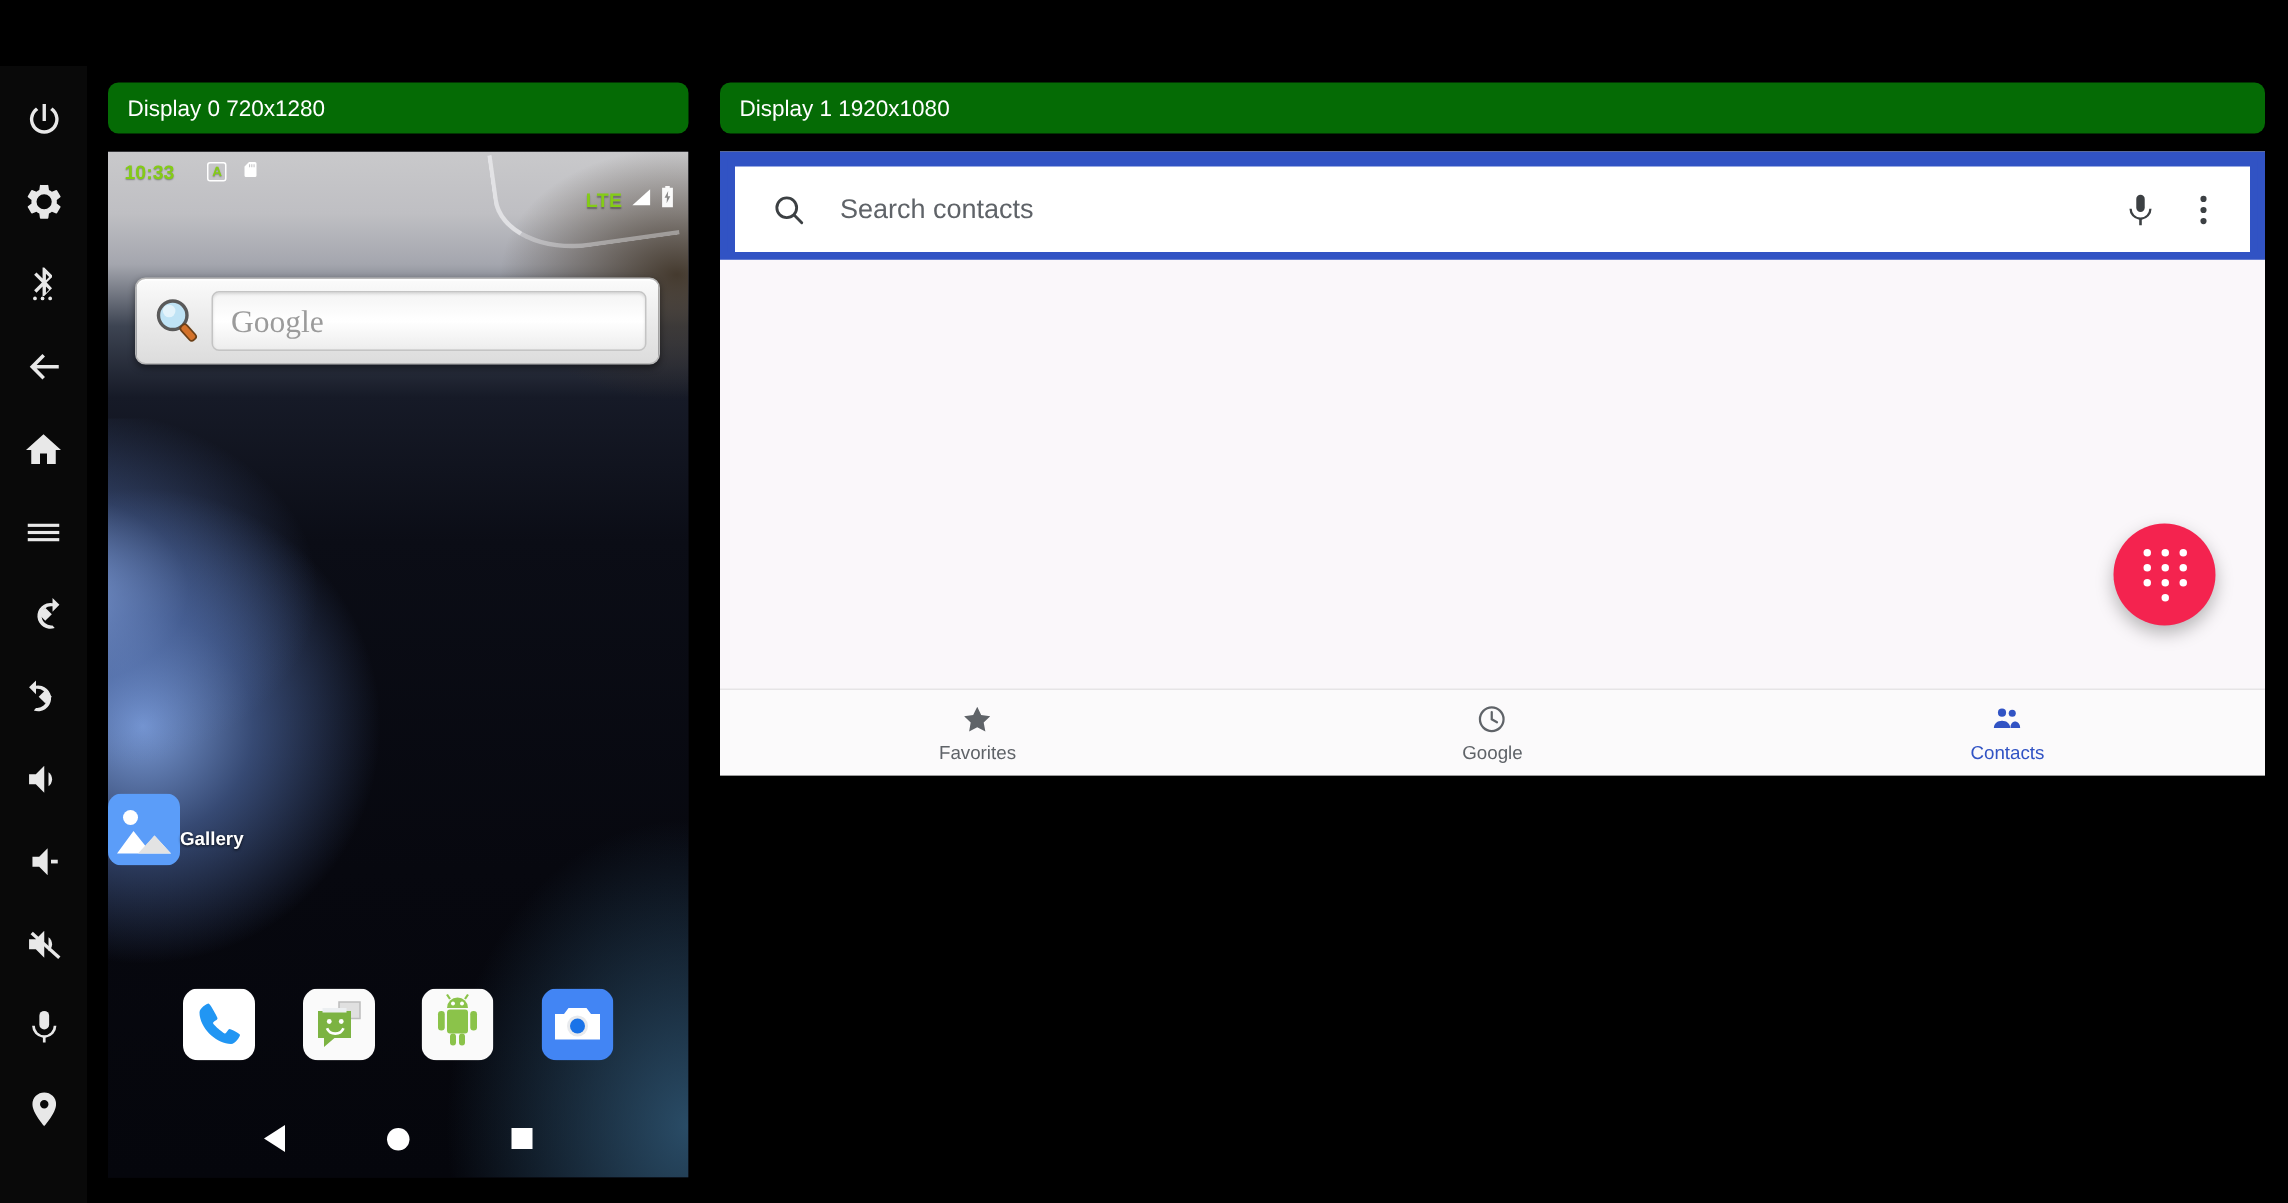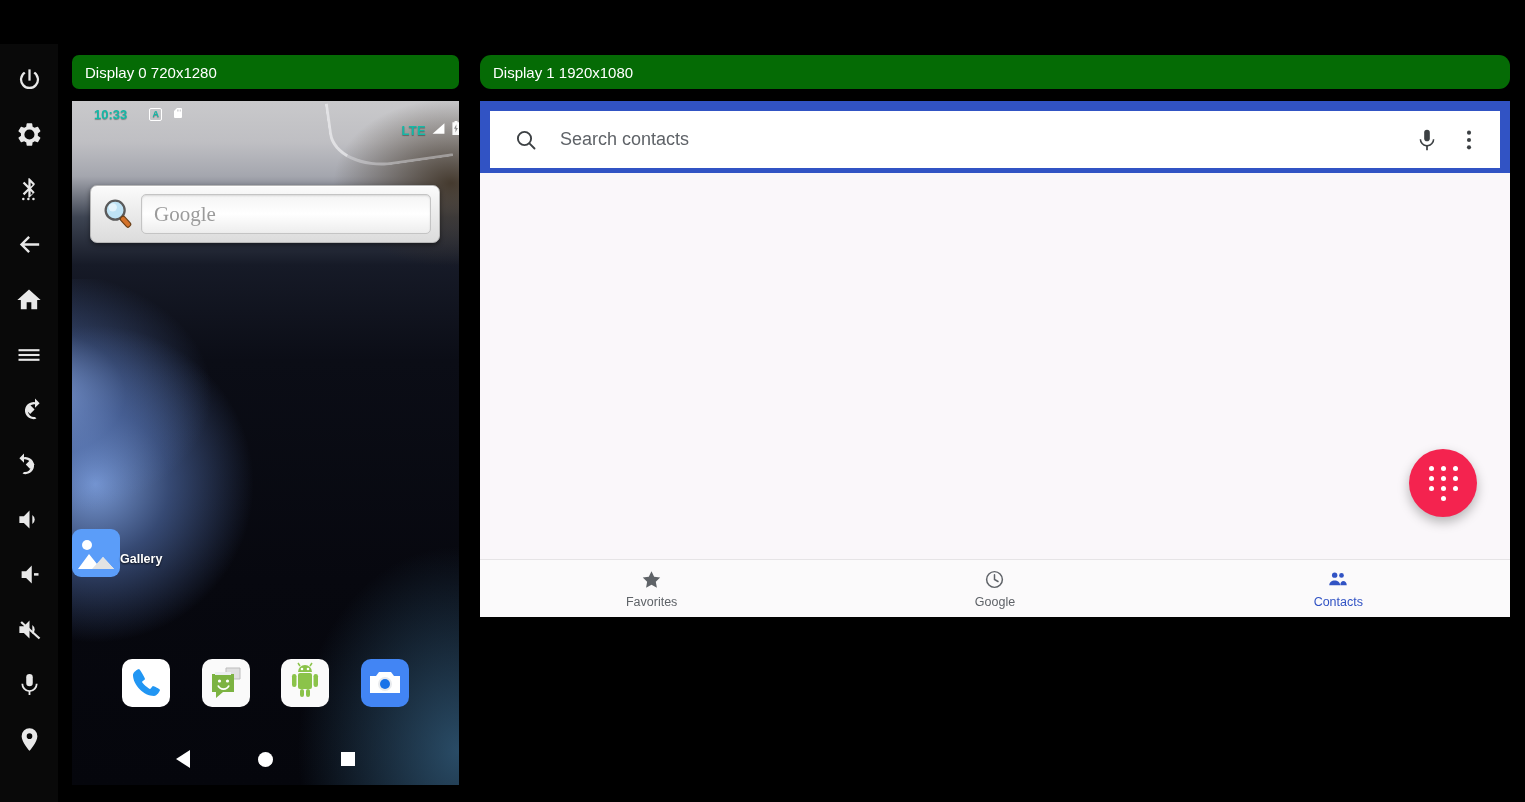--- a/index.html
+++ b/index.html
@@ -48,21 +48,21 @@
     background:#056b05; color:#ffffff;
     border-radius:7px;
     font-size:15px;
     display:flex; align-items:center;
     padding-left:13px;
     height:34px;
   }
   #panel0 { left:72px; top:55px; width:387px; }
   #panel1 { left:480px; top:55px; width:1030px; }
   #panel0 .panel-header { width:387px; }
-  #panel1 .panel-header { width:1030px;border-radius:11px; }
+  #panel1 .panel-header { width:1030px; }
 
   
   .phone {
     position:absolute; left:72px; top:101px;
     width:387px; height:684px;
     overflow:hidden;
     background:#0a0b14;
   }
   .wallpaper {
     position:absolute; inset:0;
@@ -83,24 +83,24 @@
   .wall-cable {
     position:absolute; right:10px; top:-6px; width:120px; height:70px;
     border-left: 3px solid rgba(235,235,238,0.85);
     border-bottom-left-radius: 60px 40px;
     border-bottom: 3px solid rgba(225,225,230,0.5);
     transform: rotate(-8deg);
     opacity:.9;
   }
 
   .statusbar {
-    position:absolute; left:12px; top:0; width:100%; height:26px;
-    display:flex; align-items:center;
+    position:absolute; left:1px; top:0; width:100%; height:26px;
+    display:flex; 
     padding:0 10px;
-    color:#14b8a6; font-size:13px; font-weight:700;
+    color:#84cc16; font-size:13px; font-weight:700;
     text-shadow:0 1px 1px rgba(0,0,0,.35);
   }
   .sb-time { margin-right:12px; }
   .sb-left { display:flex; align-items:center; gap:10px; }
   .sb-right { margin-left:auto; display:flex; align-items:center; gap:5px;margin-top:32px; }
   .sb-lte { font-size:13px; font-weight:700; letter-spacing:.3px; }
   .icon-a {
     width:13px; height:13px; border:1.6px solid #fff; border-radius:2px;
     font-size:9px; font-weight:700; line-height:10px; text-align:center;
   }
@@ -157,21 +157,21 @@
     padding:0 70px;
   }
   .nav-btn { cursor:pointer; display:flex; align-items:center; justify-content:center; width:34px; height:34px; }
   .nav-back { width:0;height:0;border-top:9px solid transparent;border-bottom:9px solid transparent;border-right:14px solid #fff; }
   .nav-home { width:15px;height:15px;border-radius:50%;background:#fff; }
   .nav-recent { width:14px;height:14px;background:#fff; }
 
   
   .contacts-app {
     position:absolute; left:480px; top:101px;
-    width:1030px; height:516px;
+    width:1030px; height:416px;
     background:#faf7fa;
     overflow:hidden;
   }
   .search-wrap {
     position:absolute; left:0; top:0; width:1030px; height:72px;
     border:5px solid #3153c4;
     background:#3153c4;
   }
   .search-bar {
     position:absolute; left:5px; top:5px; right:5px; height:57px;

